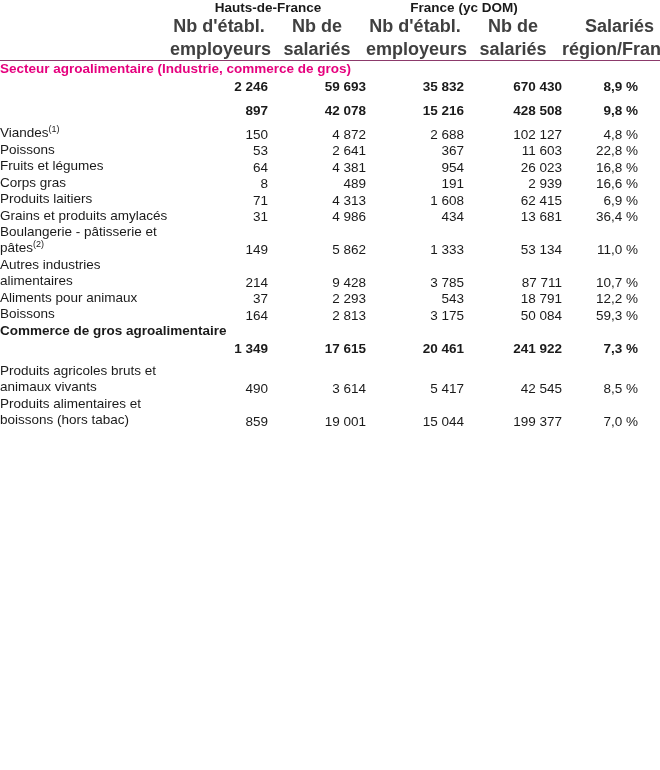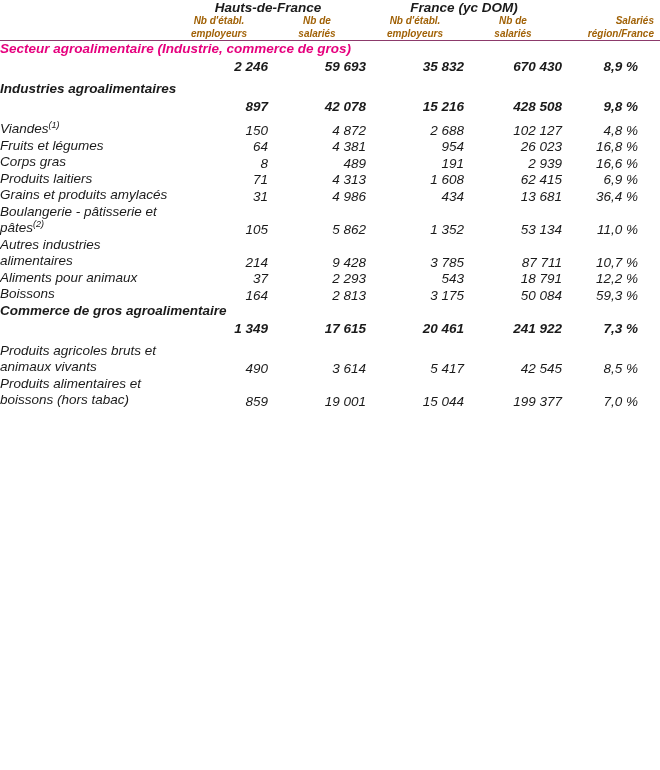--- a/index.html
+++ b/index.html
@@ -13,21 +13,20 @@
     font-family: "Liberation Sans", sans-serif;
     color: #1a1a1a;
     font-size: 13.5px;
     overflow: hidden;
   }
   .sheet {
     width: 605px;
     height: 770px;
     position: relative;
     box-sizing: border-box;
-    font-style: italic;
   }
   table.stat {
     width: 660px;
     border-collapse: collapse;
     table-layout: fixed;
   }
   table.stat td, table.stat th {
     padding: 0;
     vertical-align: bottom;
   }
@@ -41,24 +40,24 @@
     text-align: center;
     font-weight: bold;
     font-size: 13.5px;
     padding-bottom: 10px;
     padding-top: 8px;
     color: #1a1a1a;
   }
   .sub-head {
     text-align: center;
     font-weight: bold;
-    font-size: 10px;
+    font-size: 18px;
     line-height: 1.25;
     padding-bottom: 8px;
-    color: #a16207;
+    color: #404040;
   }
   .sub-head.right-col {
     text-align: right;
     padding-right: 6px;
   }
   .header-rule td {
     border-bottom: 1.5px solid #8c3a6b;
     height: 0;
     font-size: 0;
     line-height: 0;
@@ -167,41 +166,46 @@
       </tr>
       <tr class="total">
         <td class="lbl"></td>
         <td class="num">2 246</td>
         <td class="num">59 693</td>
         <td class="num">35 832</td>
         <td class="num">670 430</td>
         <td class="num last">8,9 %</td>
       </tr>
 
-      <tr class="section-title dark">
-        <td colspan="6">Industries agroalimentaires</td>
-      </tr>
       <tr class="total">
         <td class="lbl"></td>
         <td class="num">897</td>
         <td class="num">42 078</td>
         <td class="num">15 216</td>
         <td class="num">428 508</td>
         <td class="num last">9,8 %</td>
       </tr>
 
       <tr>
         <td class="lbl"><span>Viandes</span><sup>(1)</sup></td>
         <td class="num">150</td>
         <td class="num">4 872</td>
         <td class="num">2 688</td>
         <td class="num">102 127</td>
         <td class="num last">4,8 %</td>
       </tr>
       <tr>
+        <td class="lbl">Poissons</td>
+        <td class="num">53</td>
+        <td class="num">2 641</td>
+        <td class="num">367</td>
+        <td class="num">11 603</td>
+        <td class="num last">22,8 %</td>
+      </tr>
+      <tr>
         <td class="lbl">Fruits et légumes</td>
         <td class="num">64</td>
         <td class="num">4 381</td>
         <td class="num">954</td>
         <td class="num">26 023</td>
         <td class="num last">16,8 %</td>
       </tr>
       <tr>
         <td class="lbl">Corps gras</td>
         <td class="num">8</td>
@@ -221,23 +225,23 @@
       <tr class="tall">
         <td class="lbl">Grains et produits amylacés</td>
         <td class="num">31</td>
         <td class="num">4 986</td>
         <td class="num">434</td>
         <td class="num">13 681</td>
         <td class="num last">36,4 %</td>
       </tr>
       <tr class="tall">
         <td class="lbl"><span>Boulangerie - pâtisserie et pâtes</span><sup>(2)</sup></td>
-        <td class="num">105</td>
+        <td class="num">149</td>
         <td class="num">5 862</td>
-        <td class="num">1 352</td>
+        <td class="num">1 333</td>
         <td class="num">53 134</td>
         <td class="num last">11,0 %</td>
       </tr>
       <tr class="tall">
         <td class="lbl">Autres industries alimentaires</td>
         <td class="num">214</td>
         <td class="num">9 428</td>
         <td class="num">3 785</td>
         <td class="num">87 711</td>
         <td class="num last">10,7 %</td>

